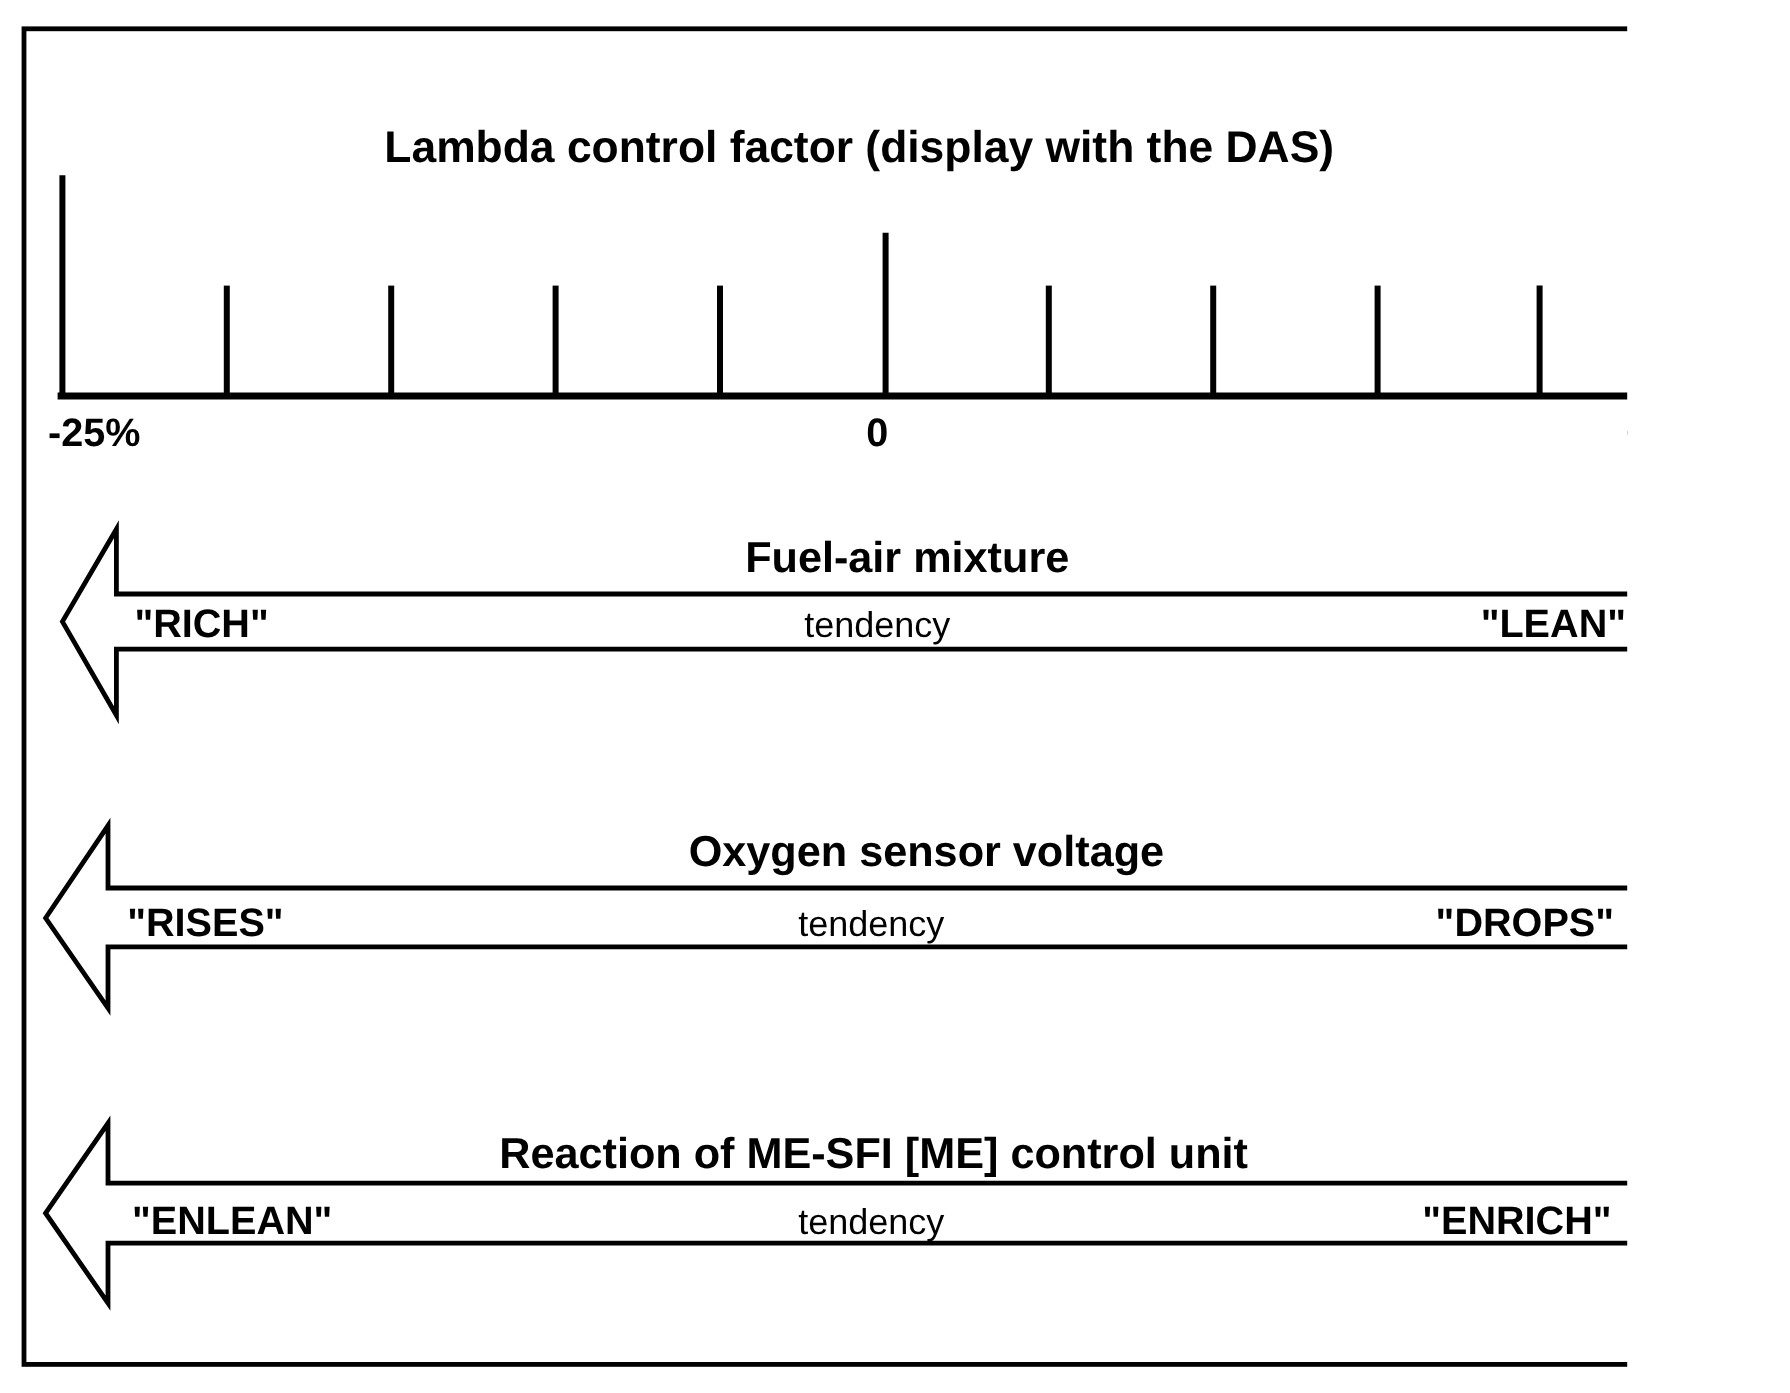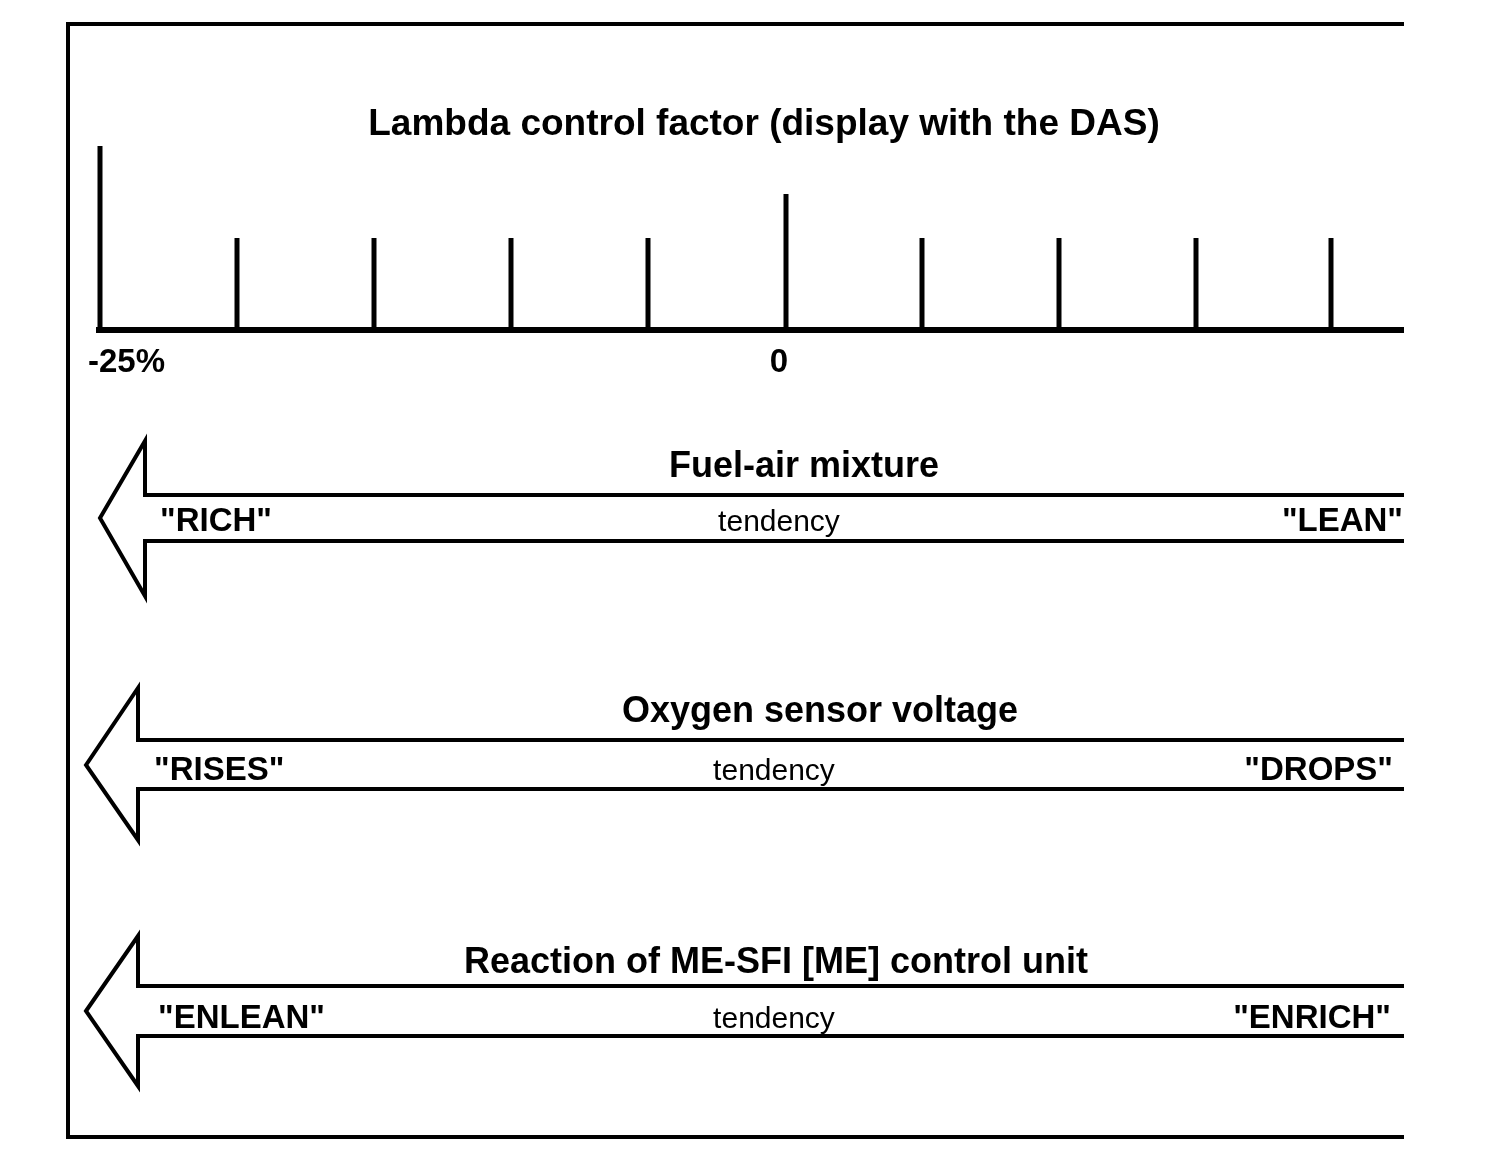--- a/index.html
+++ b/index.html
@@ -11,21 +11,20 @@
   body {
     font-family: "Liberation Sans", sans-serif;
     color: #000000;
   }
   #figure-root {
     position: relative;
     width: 1356px;
     height: 1161px;
     background: #ffffff;
     overflow: hidden;
-    margin-left: 48px;
   }
   #diagram-svg {
     display: block;
     width: 1492px;
     height: 1161px;
   }
   .frame-border {
     fill: none;
     stroke: #000000;
     stroke-width: 4;

